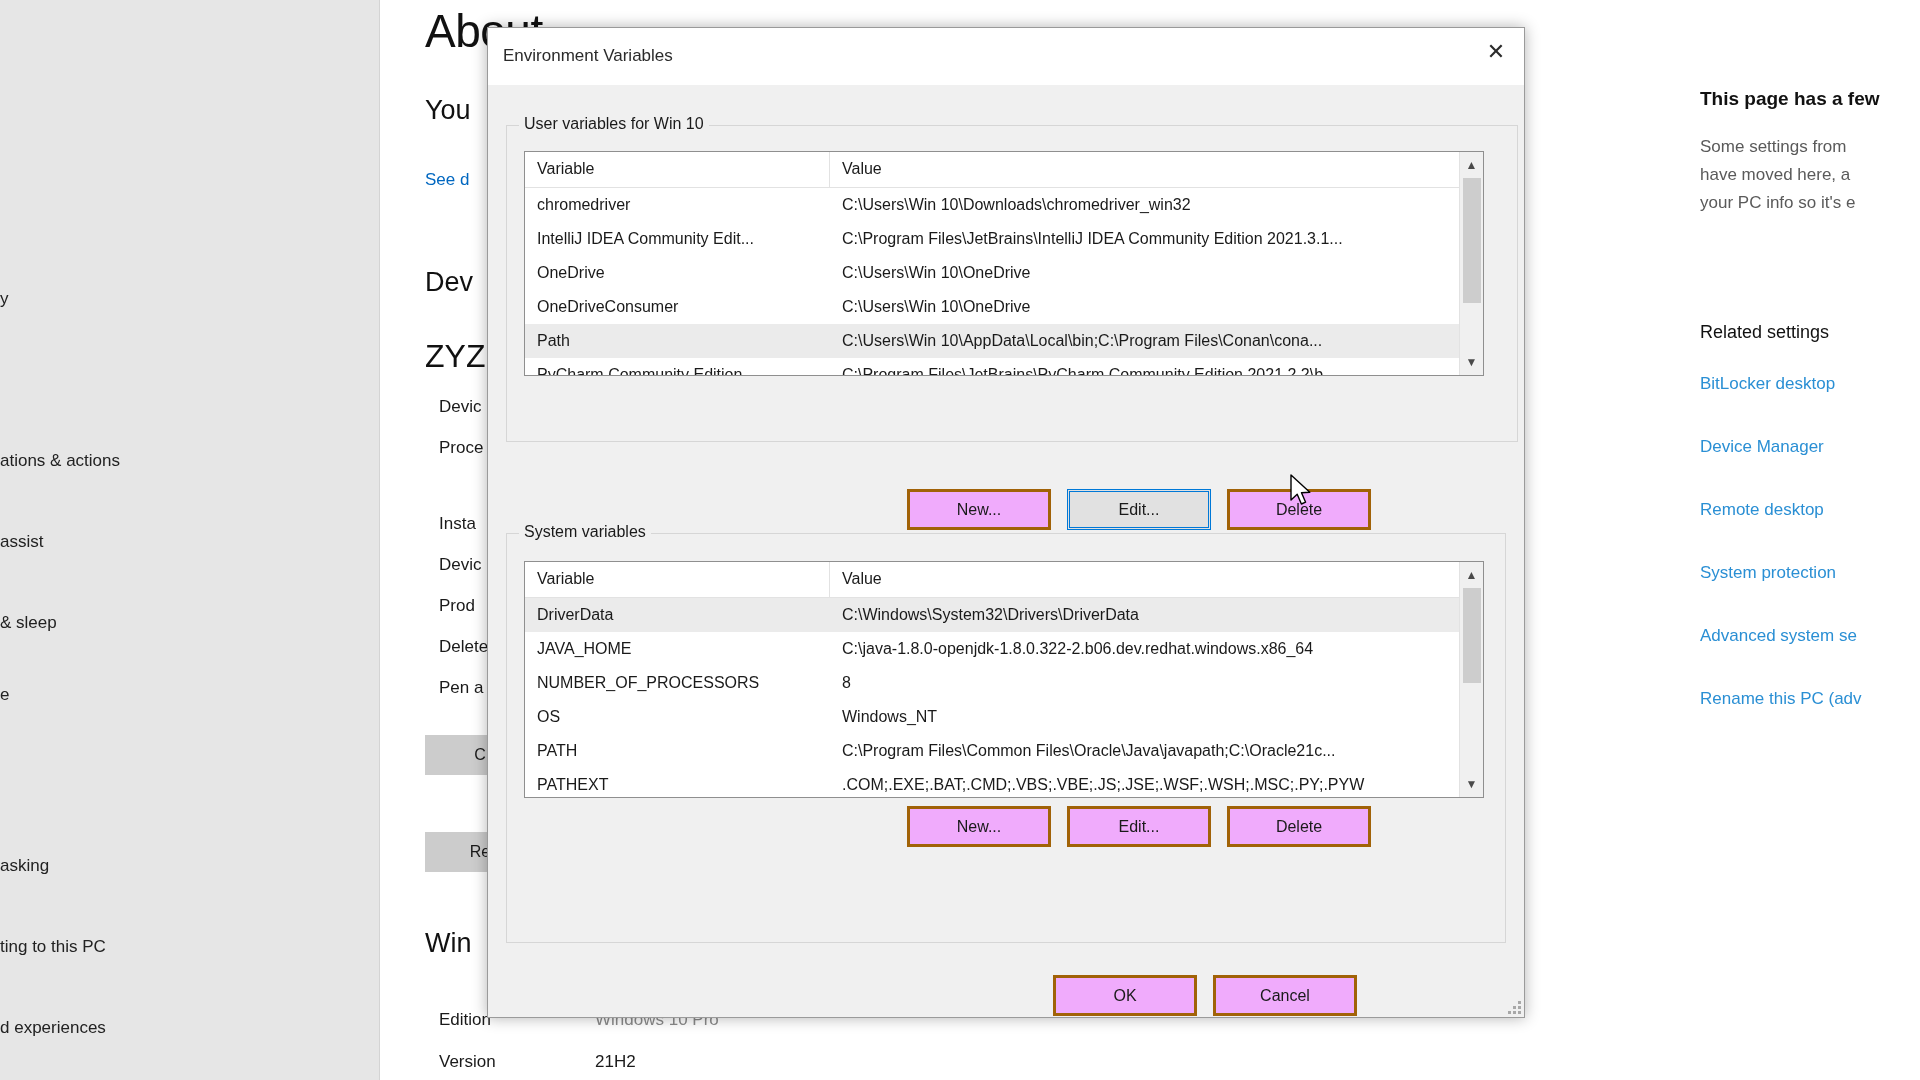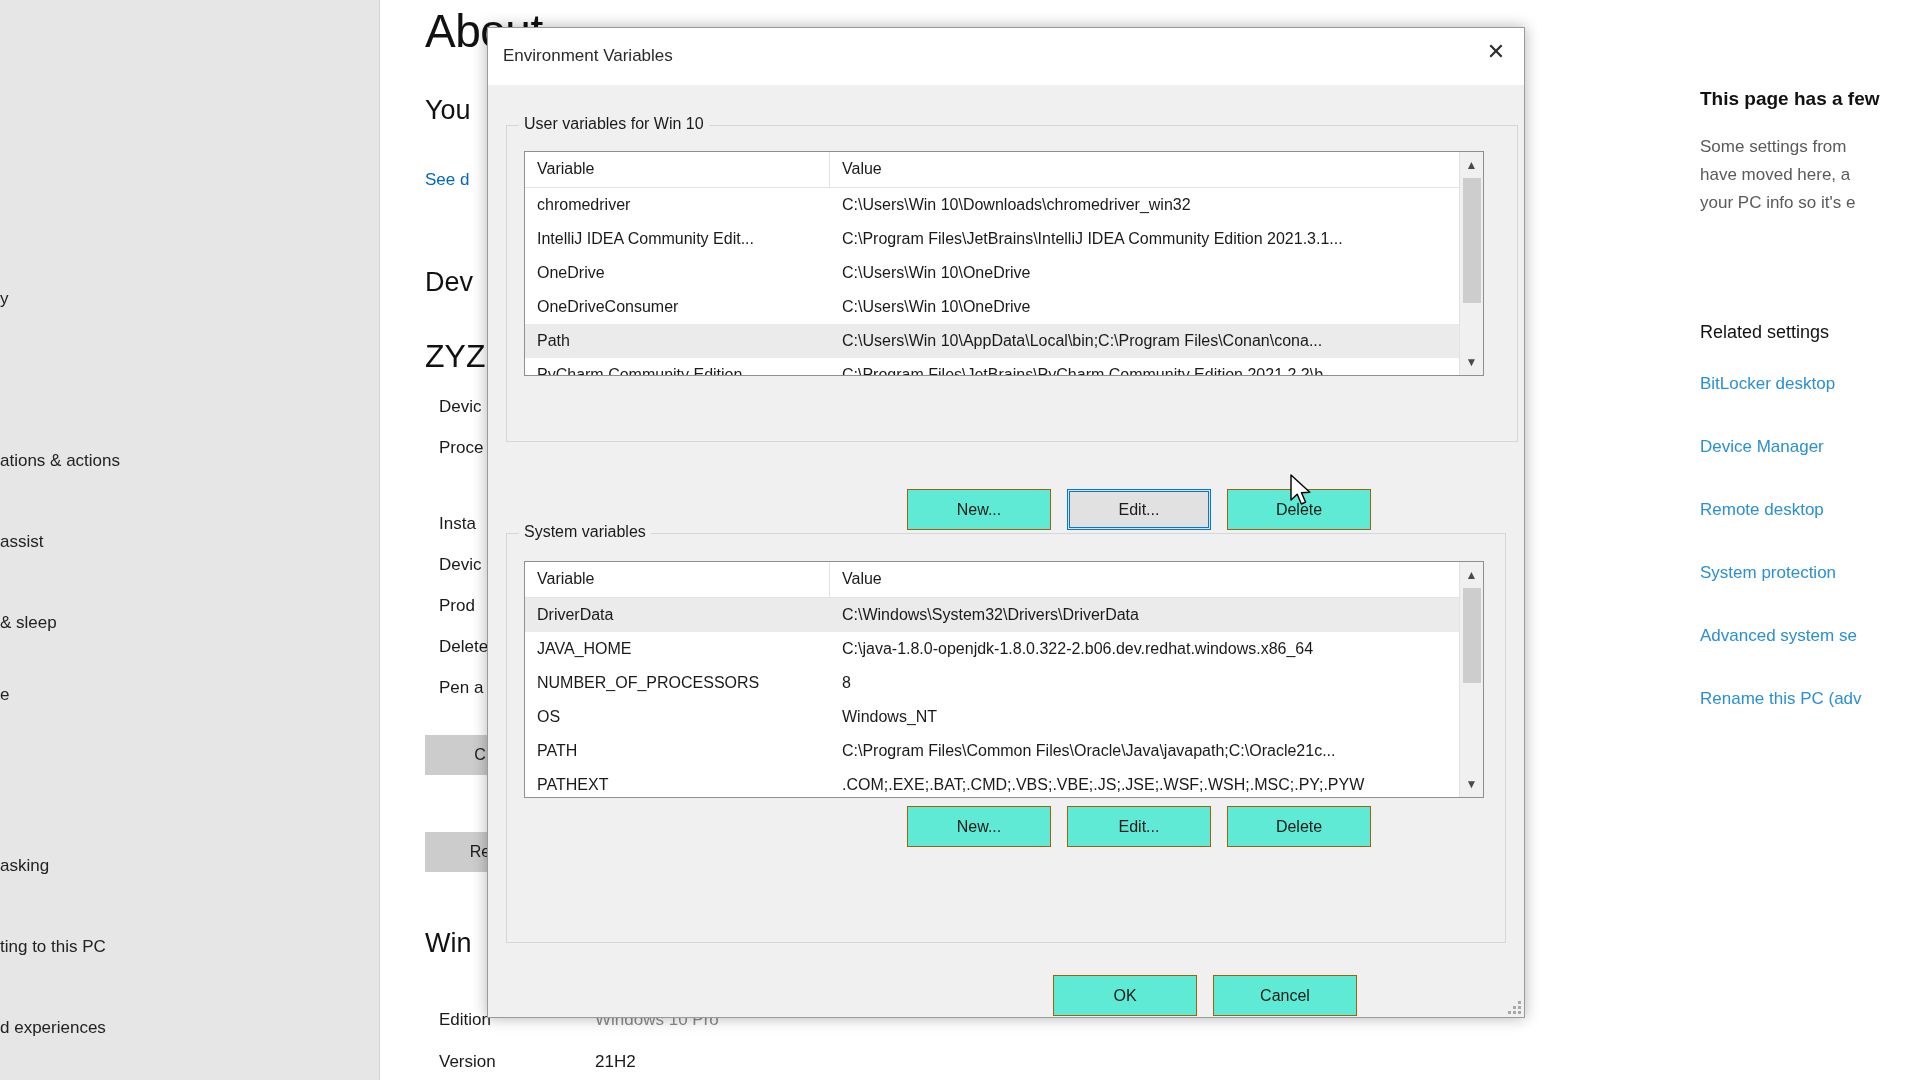--- a/index.html
+++ b/index.html
@@ -227,22 +227,22 @@
   .vscroll .arrow.down { bottom: 2px; }
   .vscroll .thumb {
     position: absolute; left: 3px; width: 18px;
     background: #cdcdcd;
   }
 
   
   .dlg-btn {
     position: absolute;
     height: 41px;
-    background: #5eead4;
-    border: 1px solid #a16207;
+    background: #f0abfc;
+    border: 3px solid #a16207;
     font-size: 16px; color: #1a1a1a;
     display: flex; align-items: center; justify-content: center;
   }
   .dlg-btn.focus {
     background: #e1e1e1;
     border: 1px solid #0078d7;
     outline: 1px solid #0078d7;
     outline-offset: -3px;
   }
 

